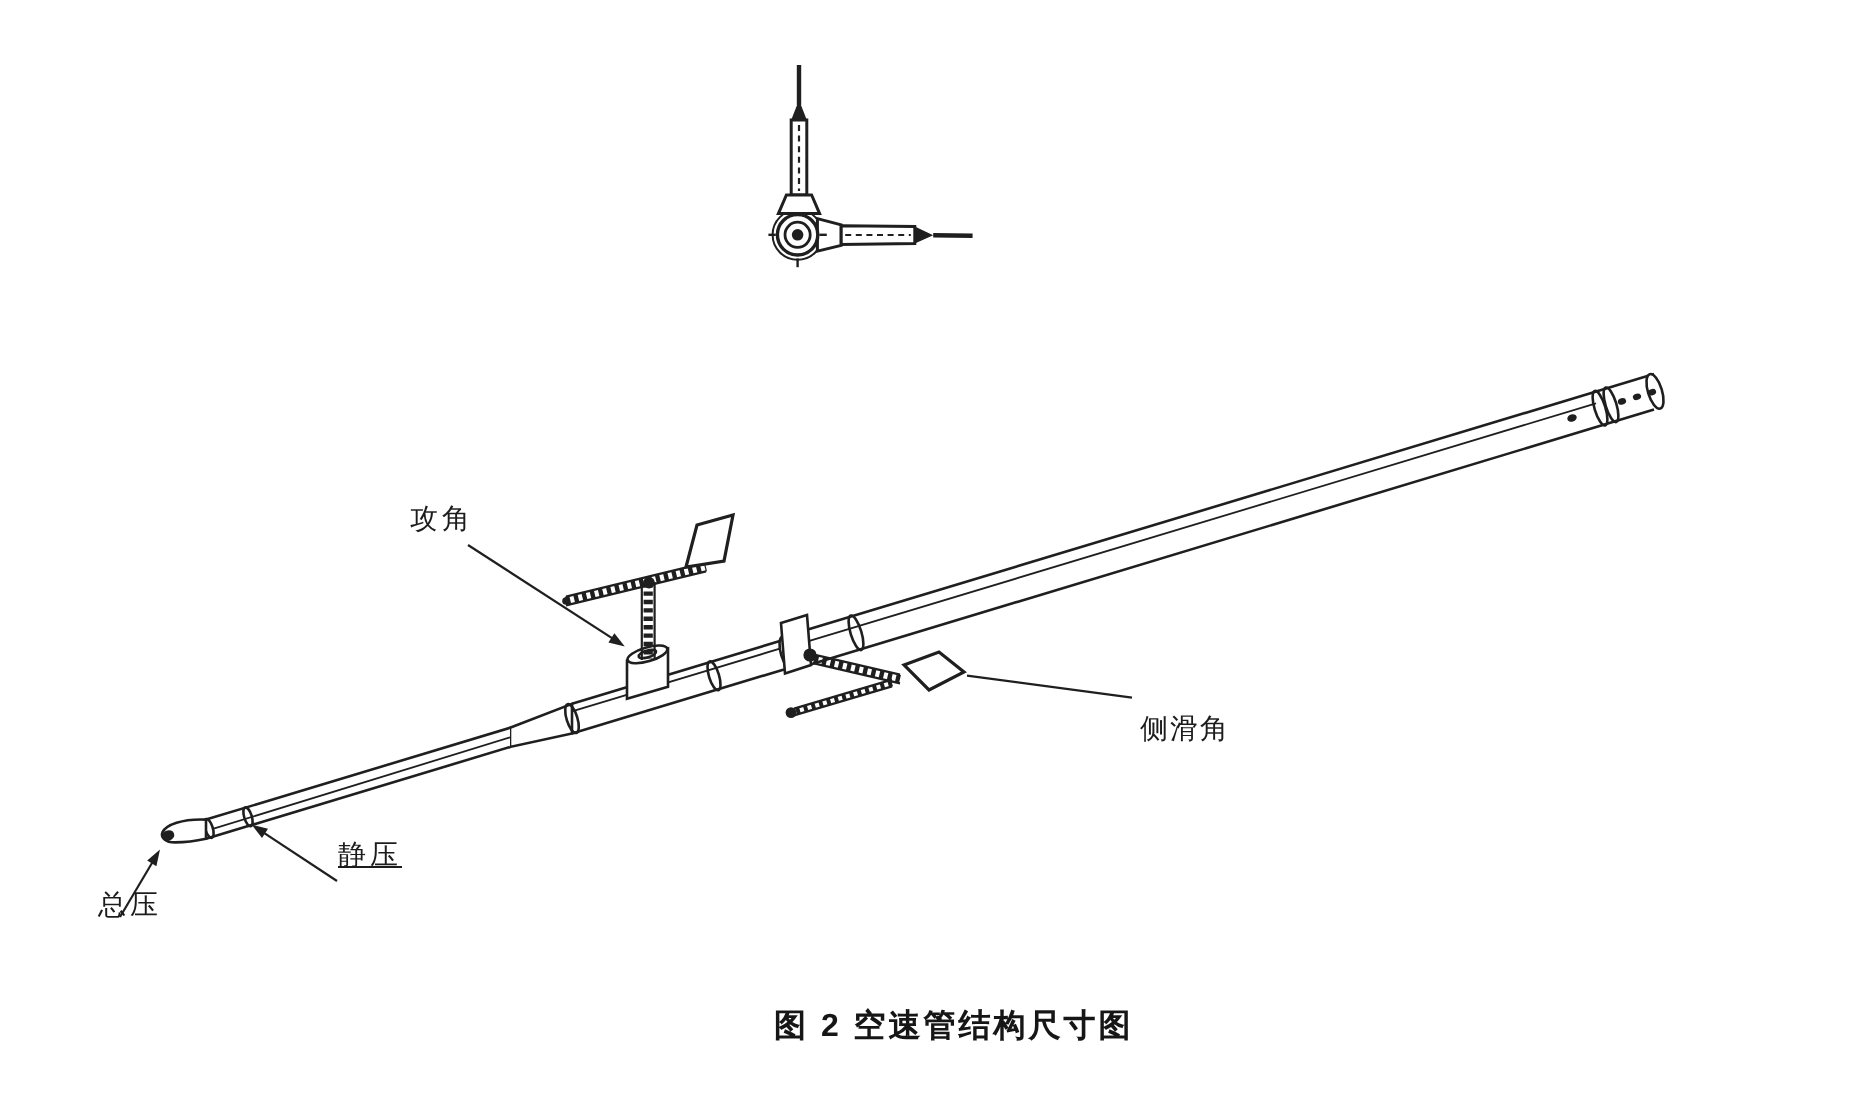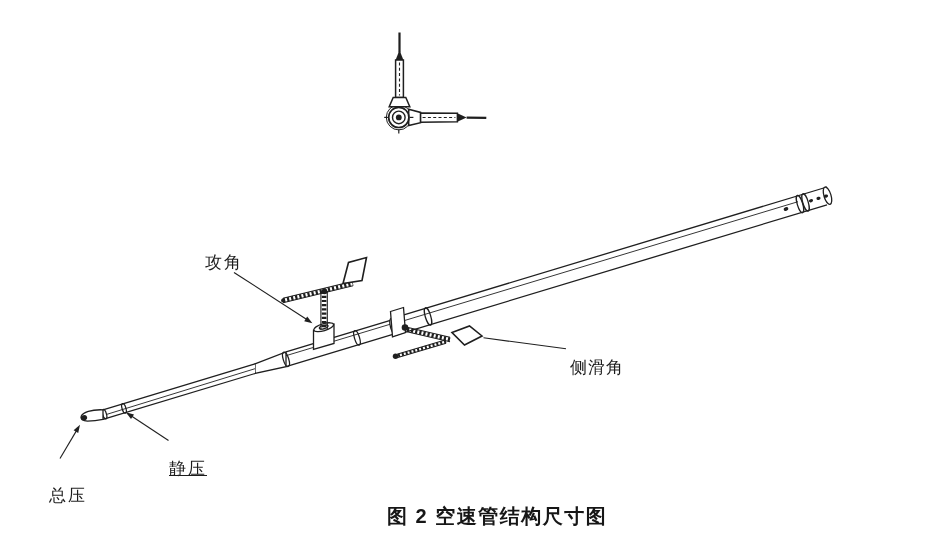--- a/index.html
+++ b/index.html
@@ -7,29 +7,29 @@
     position:relative;
     width:936px;height:552px;
     background:#ffffff;
     font-family:"Liberation Sans", sans-serif;
     overflow:hidden;
   }
   .stage svg{position:absolute;left:0;top:0;}
   .diag-label{
     position:absolute;
     color:#1c1c1c;
-    font-size:17px;
+    font-size:14px;
     letter-spacing:2px;
     white-space:nowrap;
   }
   .caption{
     position:absolute;
     left:387px;top:503px;
     color:#161616;
-    font-size:20px;
+    font-size:16px;
     font-weight:bold;
     letter-spacing:1.5px;
     white-space:nowrap;
   }
 </style>
 </head>
 <body>
 
 <div class="stage">
 
@@ -149,19 +149,19 @@
         </g>
       </g>
 
     </g>
   </svg>
 
   <div class="diag-label" style="left:205px;top:251px;">攻角</div>
 
   <div class="diag-label" style="left:570px;top:356px;letter-spacing:1px;">侧滑角</div>
 
-  <div class="diag-label" style="left:169px;top:457px;text-decoration:underline;">静压</div>
+  <div class="diag-label" style="left:169px;top:419px;text-decoration:underline;">静压</div>
 
-  <div class="diag-label" style="left:49px;top:484px;">总压</div>
+  <div class="diag-label" style="left:49px;top:444px;">总压</div>
 
   <div class="caption">图 2 空速管结构尺寸图</div>
 
 </div>
 
 </body></html>

